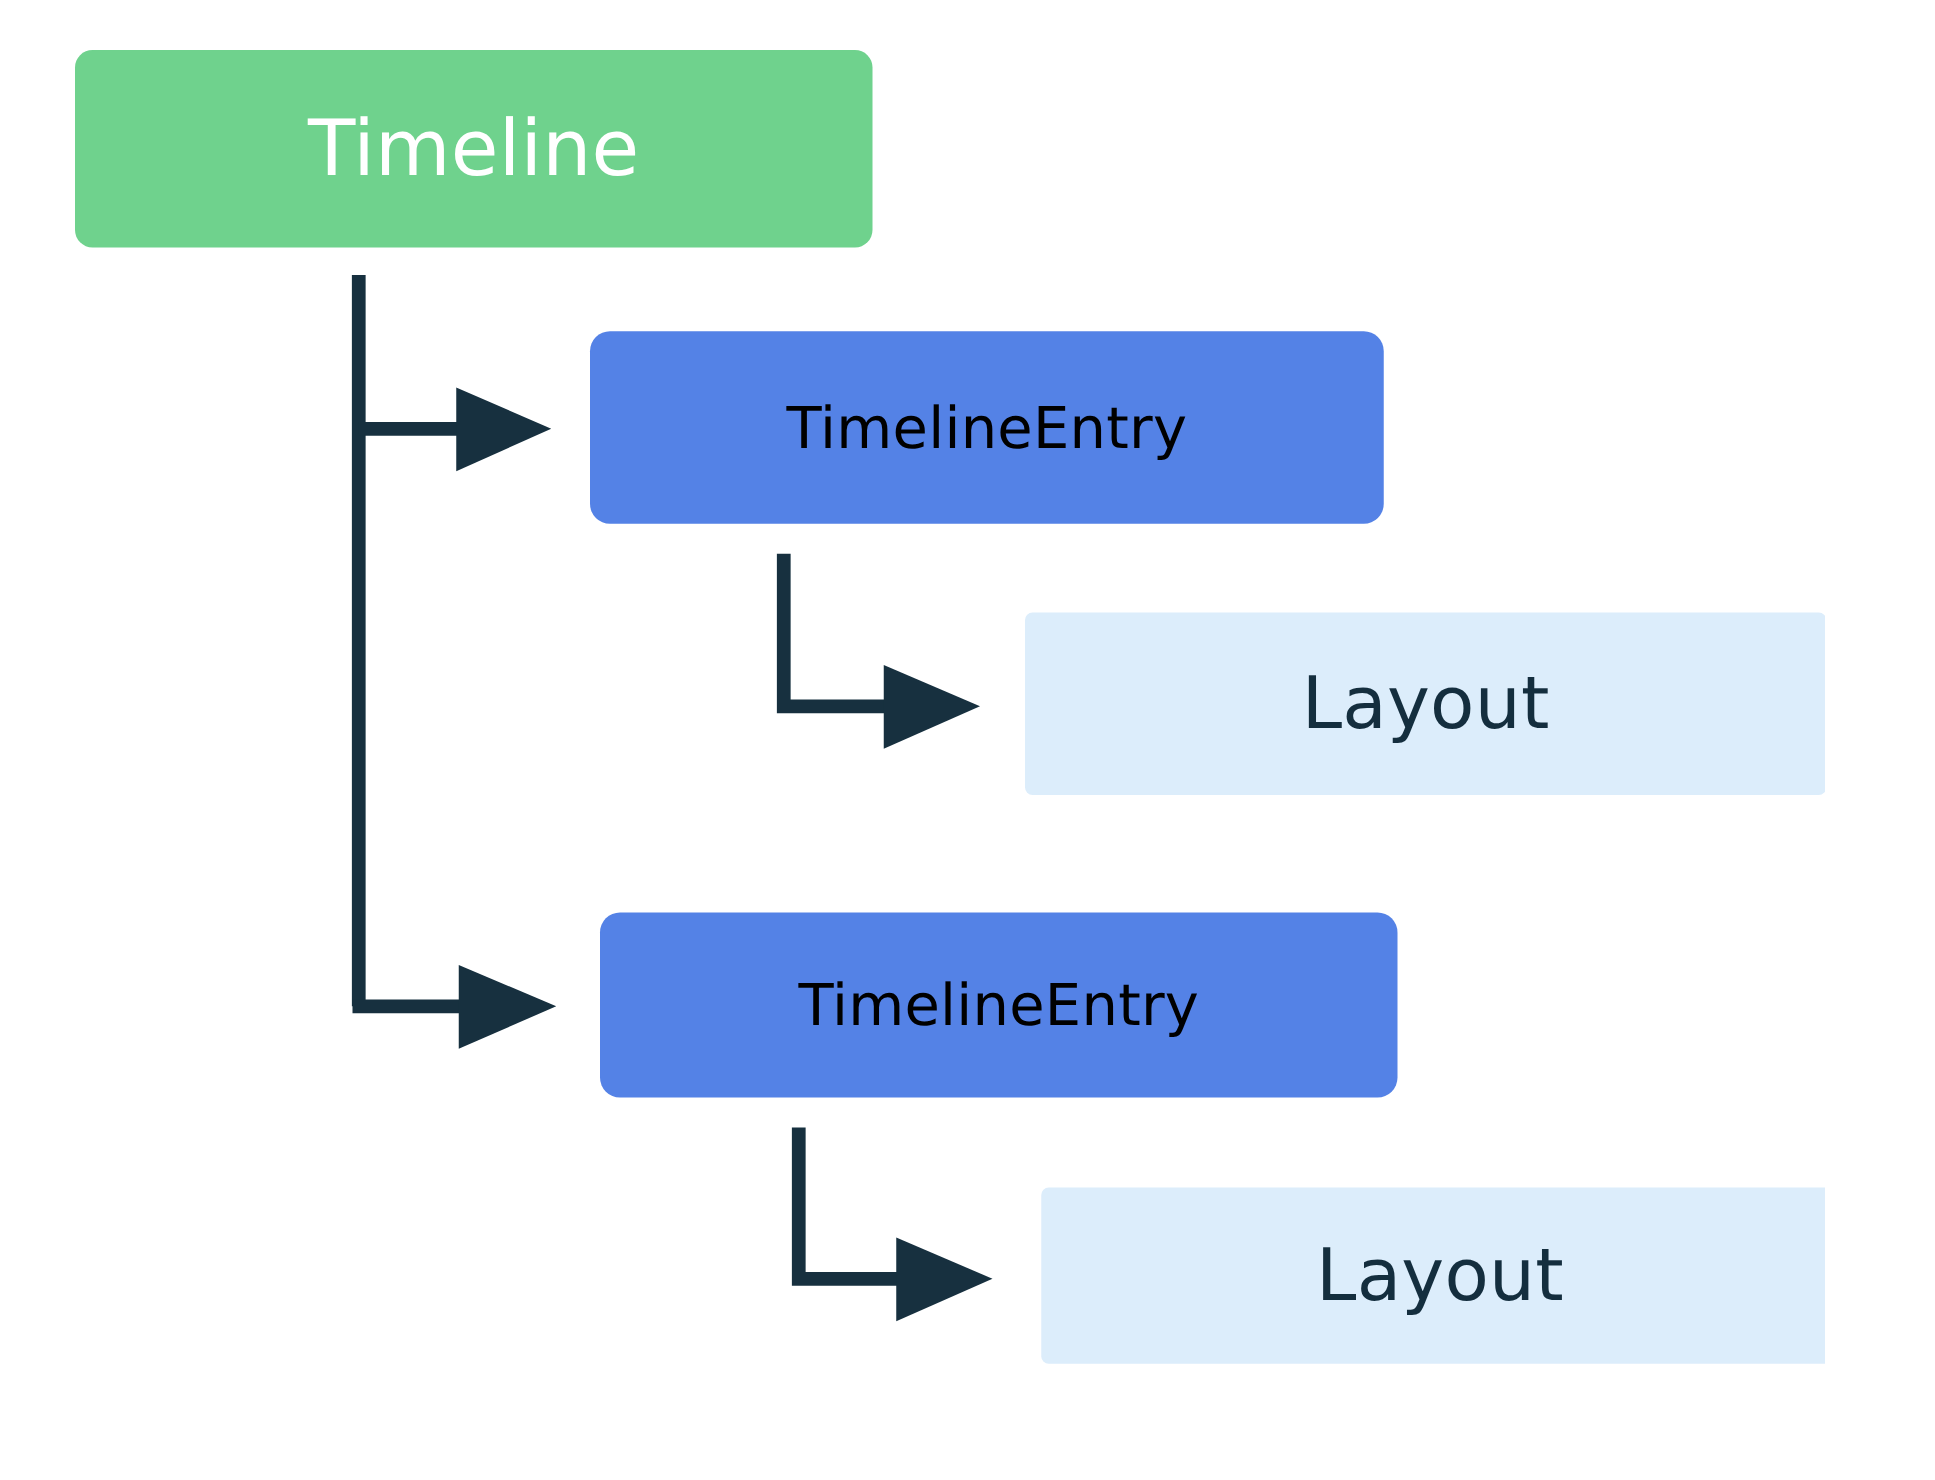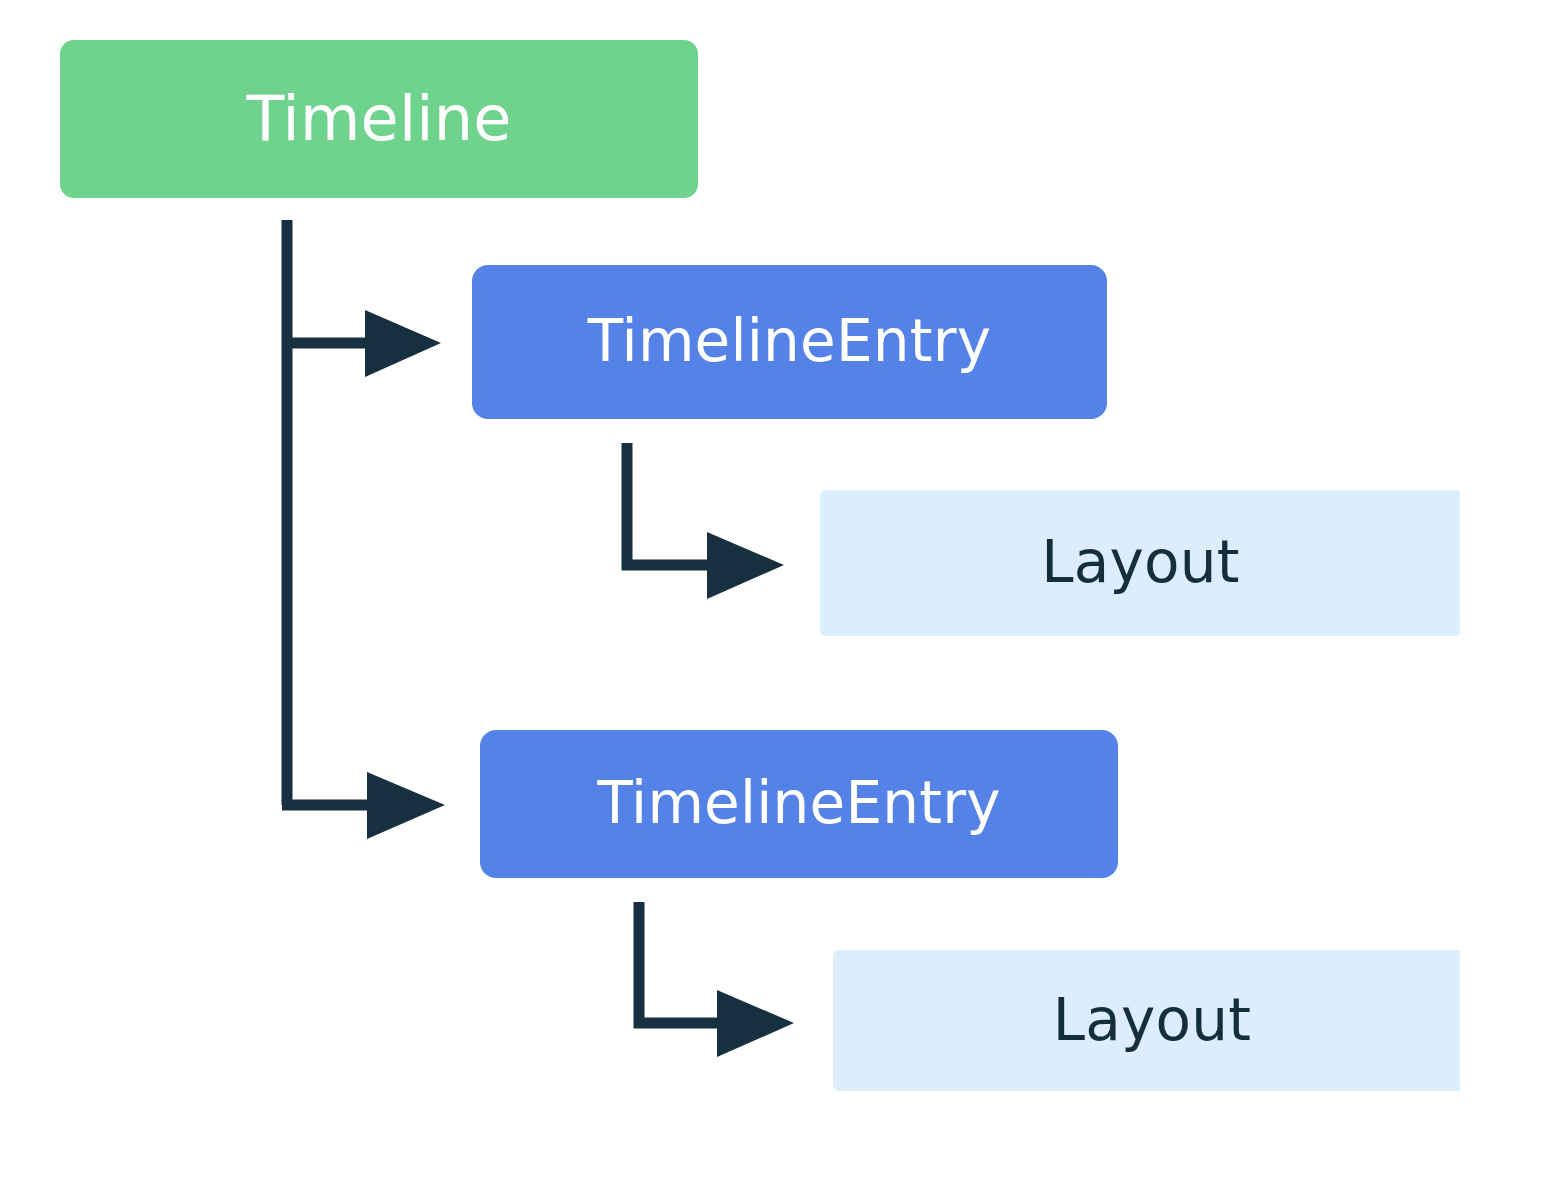--- a/index.html
+++ b/index.html
@@ -50,22 +50,22 @@
     height: 158px;
     background: #6FD28D;
     color: #FFFFFF;
     font-size: 62px;
     border-radius: 14px;
   }
 
   
   .node-entry {
     background: #5482E6;
-    color: #ffffff;
-    font-size: 58px;
+    color: #000000;
+    font-size: 46px;
     border-radius: 16px;
   }
   #node-entry-1 {
     left: 472px;
     top: 265px;
     width: 635px;
     height: 154px;
   }
   #node-entry-2 {
     left: 480px;

